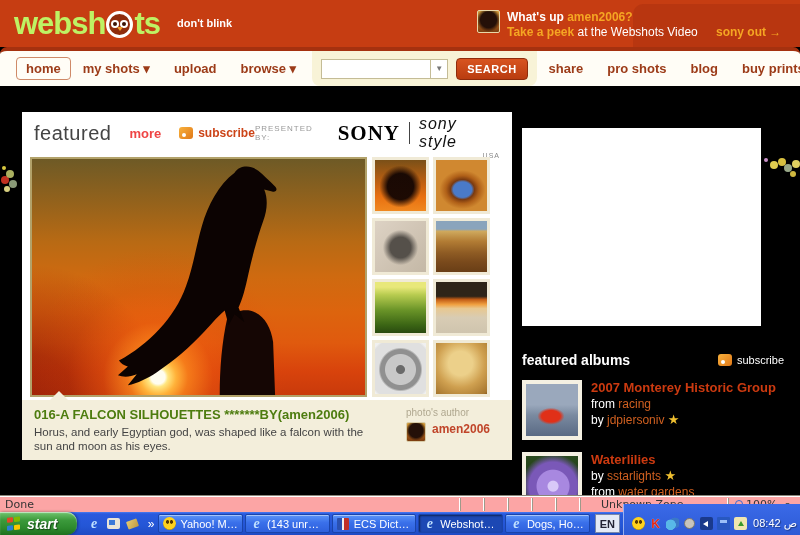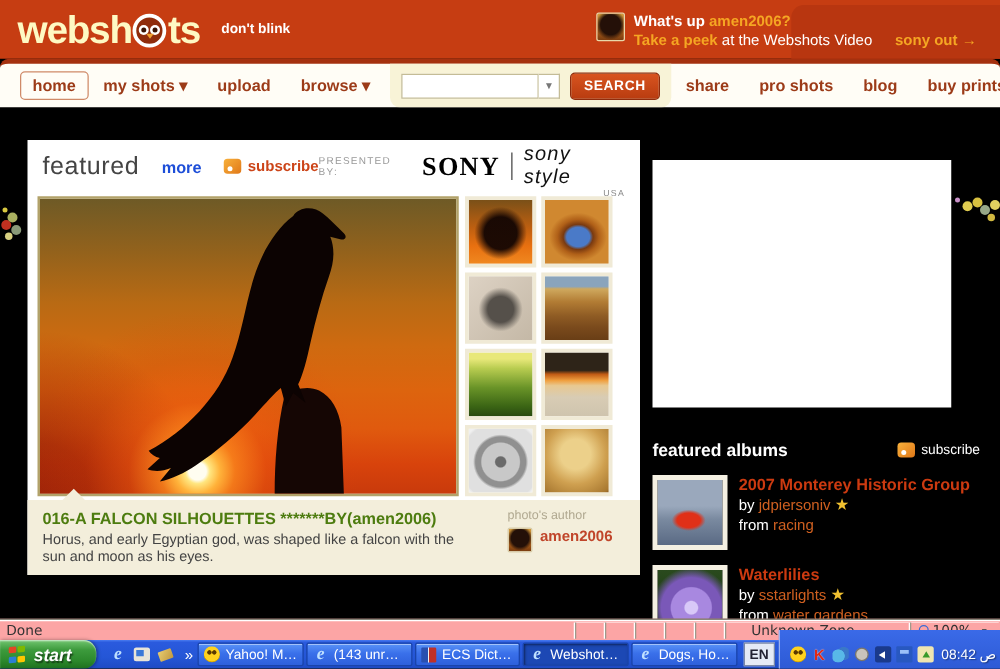--- a/index.html
+++ b/index.html
@@ -2,21 +2,21 @@
 <html><head>
 <meta charset="utf-8">
 <style>
   * { margin:0; padding:0; box-sizing:border-box; }
   body { background:#555; font-family:"Liberation Sans",sans-serif; }
   .page { position:relative; width:800px; height:535px; overflow:hidden; background:#000; }
 
   
   .site-header { position:absolute; top:0; left:0; width:800px; height:47px; background:#c63d12; }
   .user-panel-bg { position:absolute; top:4px; left:633px; width:167px; height:43px; background:#b83610; border-radius:10px 0 0 0; }
-  .logo { position:absolute; top:6px; left:14px; display:flex; align-items:center; color:#fef9c3;
+  .logo { position:absolute; top:6px; left:14px; display:flex; align-items:center; color:#bef264;
           font-size:31px; font-weight:bold; letter-spacing:-1px; cursor:pointer; }
   .owl { position:relative; width:27px; height:27px; border-radius:50%; background:#8f2c0c; border:3px solid #fff; margin:0 1px; }
   .owl .eye { position:absolute; top:6px; width:8px; height:8px; border-radius:50%; background:#fff; }
   .owl .eye.l { left:2px; } .owl .eye.r { right:2px; }
   .owl .eye::after { content:""; position:absolute; top:2px; left:2px; width:4px; height:4px; border-radius:50%; background:#3a1204; }
   .owl .beak { position:absolute; left:8px; top:13px; width:0; height:0; border-left:3px solid transparent; border-right:3px solid transparent; border-top:4px solid #f0a030; }
   .tagline { position:absolute; top:17px; left:177px; color:#fff; font-size:11px; font-weight:bold; }
   .user-panel { position:absolute; top:10px; left:477px; display:flex; }
   .avatar { width:23px; height:23px; border:1px solid #e8d8a8; border-radius:2px;
             background:radial-gradient(circle at 50% 42%, #241008 0 8px, rgba(36,16,8,0) 12px), linear-gradient(180deg,#d09a3a,#a05818 70%,#7a3c10); }
@@ -40,21 +40,21 @@
   .search-btn { margin-left:8px; height:22px; padding:0 10px; background:linear-gradient(180deg,#d85420,#b93c10);
                 border:1px solid #8f2c0c; border-radius:4px; color:#fff; font-size:11px; font-weight:bold;
                 letter-spacing:.5px; cursor:pointer; }
 
   
   .content { position:absolute; top:86px; left:0; width:800px; height:409px; background:#000; overflow:hidden; }
 
   .featured-panel { position:absolute; left:22px; top:26px; width:490px; height:348px; background:#fff; }
   .fp-header { height:42px; display:flex; align-items:center; padding:0 12px; }
   .fp-title { font-size:20px; color:#444; letter-spacing:.5px; }
-  .fp-more { margin-left:18px; font-size:13px; font-weight:bold; color:#1d4ed8; cursor:pointer; }
+  .fp-more { margin-left:18px; font-size:13px; font-weight:bold; color:#ef4444; cursor:pointer; }
   .sub-btn { display:flex; align-items:center; margin-left:18px; cursor:pointer; }
   .feed-icon { width:14px; height:12px; border-radius:3px; background:linear-gradient(135deg,#f8b13c,#e07818); position:relative; }
   .feed-icon::after { content:""; position:absolute; left:3px; bottom:2px; width:4px; height:4px; border-radius:50%; background:#fff; }
   .sub-label { margin-left:5px; font-size:12px; font-weight:bold; color:#cc4418; }
   .presented { margin-left:auto; display:flex; align-items:center; }
   .presented-label { font-size:8px; color:#999; letter-spacing:1px; margin-right:10px; }
   .sony { font-family:"Liberation Serif",serif; font-size:21px; font-weight:bold; letter-spacing:1px; color:#000; }
   .sony-bar { width:1px; height:22px; background:#444; margin:0 9px; }
   .sony-style { position:relative; font-style:italic; font-size:16px; color:#111; letter-spacing:1px; padding-right:4px; }
   .sony-usa { position:absolute; right:0; bottom:-8px; font-size:7px; font-style:normal; color:#888; letter-spacing:1px; }
@@ -285,22 +285,22 @@
         <span class="albums-sub">
           <span class="feed-icon"></span>
           <span class="sub-label">subscribe</span>
         </span>
       </div>
 
       <div class="album-item">
         <div class="album-thumb at-car" title="red-race-car"></div>
         <div class="album-info">
           <div class="album-title">2007 Monterey Historic Group</div>
+          <div><span>from</span> <span class="album-link">racing</span></div>
           <div><span>by</span> <span class="album-link">jdpiersoniv</span> <span class="star">★</span></div>
-          <div><span>from</span> <span class="album-link">racing</span></div>
         </div>
       </div>
 
       <div class="album-item">
         <div class="album-thumb at-lily" title="purple-waterlily"></div>
         <div class="album-info">
           <div class="album-title">Waterlilies</div>
           <div><span>by</span> <span class="album-link">sstarlights</span> <span class="star">★</span></div>
           <div><span>from</span> <span class="album-link">water gardens</span></div>
         </div>

